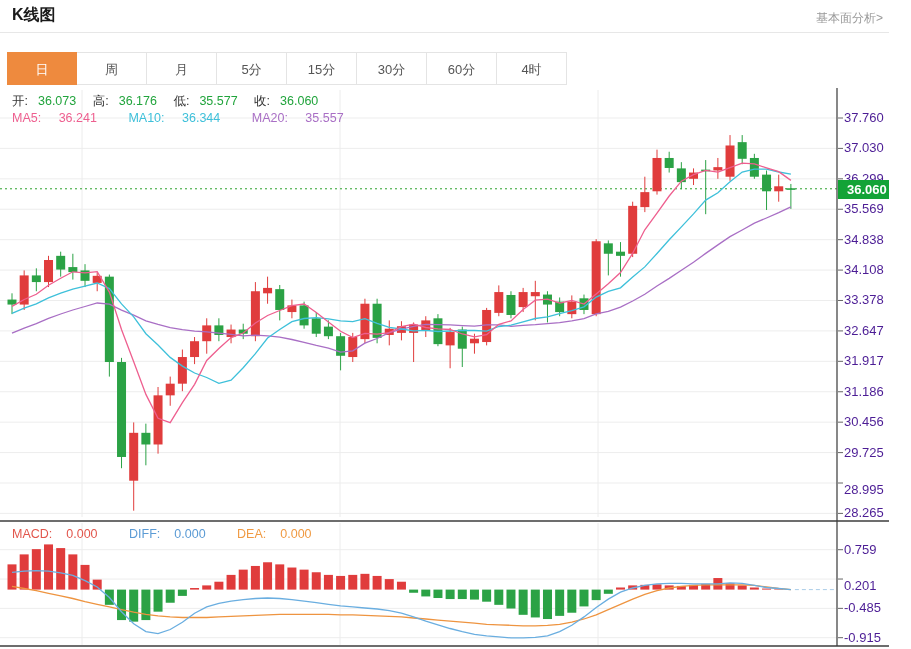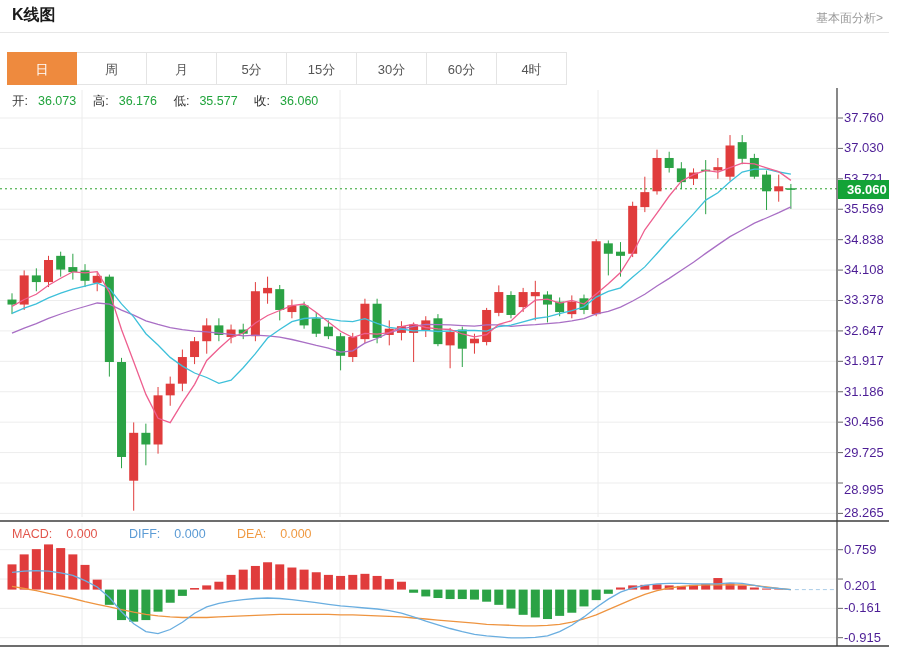--- a/index.html
+++ b/index.html
@@ -296,25 +296,30 @@
       <line x1="0" y1="646" x2="911" y2="646" stroke="#3c3c3c" stroke-width="1.6"></line>
     </svg>
 
   <div class="ohlc-row">
     <span class="lab">开:</span><span class="val">36.073</span>
     <span class="lab">高:</span><span class="val">36.176</span>
     <span class="lab">低:</span><span class="val">35.577</span>
     <span class="lab">收:</span><span class="val">36.060</span>
   </div>
 
+  <div class="ma-row">
+    <span class="ma5t"><span>MA5:</span> <span>36.241</span></span>
+    <span class="ma10t"><span>MA10:</span> <span>36.344</span></span>
+    <span class="ma20t"><span>MA20:</span> <span>35.557</span></span>
+  </div>
 
   <div id="price-labels">
       <div class="axlab" style="top: 110px;">37.760</div>
       <div class="axlab" style="top: 140.399px;">37.030</div>
-      <div class="axlab" style="top: 170.84px;">53.721</div>
+      <div class="axlab" style="top: 170.84px;">36.299</div>
       <div class="axlab" style="top: 201.24px;">35.569</div>
       <div class="axlab" style="top: 231.681px;">34.838</div>
       <div class="axlab" style="top: 262.08px;">34.108</div>
       <div class="axlab" style="top: 292.48px;">33.378</div>
       <div class="axlab" style="top: 322.921px;">32.647</div>
       <div class="axlab" style="top: 353.32px;">31.917</div>
       <div class="axlab" style="top: 383.761px;">31.186</div>
       <div class="axlab" style="top: 414.16px;">30.456</div>
       <div class="axlab" style="top: 444.602px;">29.725</div>
       <div class="axlab" style="top: 482px;">28.995</div>
@@ -323,16 +328,16 @@
   <div class="badge">36.060</div>
 
   <div class="macd-row">
     <span class="macdt"><span>MACD:</span><span>0.000</span></span>
     <span class="difft"><span>DIFF:</span><span>0.000</span></span>
     <span class="deat"><span>DEA:</span><span>0.000</span></span>
   </div>
   <div id="macd-labels">
       <div class="axlab" style="top: 541.715px;">0.759</div>
       <div class="axlab" style="top: 569px; margin-top: 9px;">0.201</div>
-      <div class="axlab" style="top: 600.36px;">-0.161</div>
+      <div class="axlab" style="top: 600.36px;">-0.485</div>
       <div class="axlab" style="top: 629.683px;">-0.915</div>
     </div>
 </div>
 
 </body></html>

